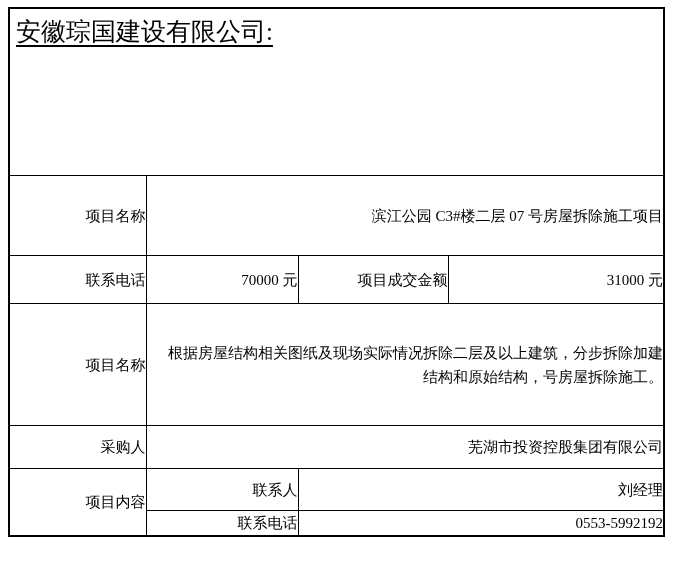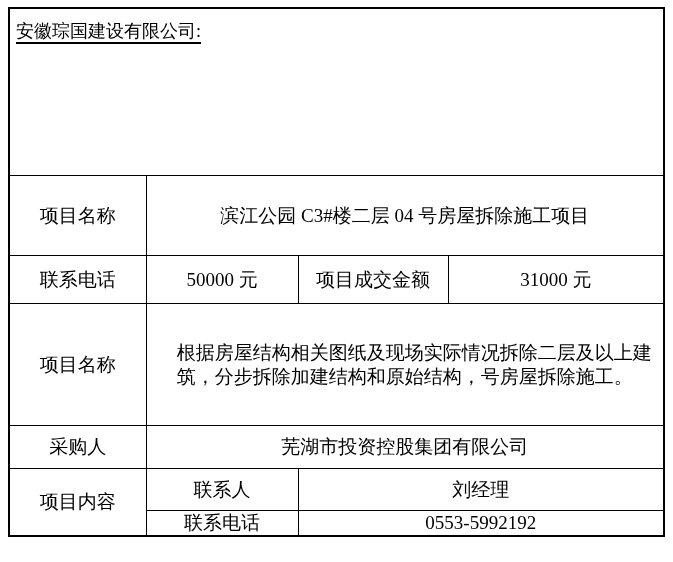--- a/index.html
+++ b/index.html
@@ -19,21 +19,21 @@
     height: 544px;
     box-sizing: border-box;
   }
   
   .notice {
     box-sizing: border-box;
     border: 2px solid #000;
     border-bottom: none;
     height: 168px;
     padding: 3px 8px 0 6px;
-    font-size: 18px;
+    font-size: 25px;
     line-height: 39px;
     overflow: hidden;
   }
   .notice p {
     margin: 0;
     text-align: justify;
     text-indent: 2.1em;
   }
   .u {
     text-decoration: underline;
@@ -44,22 +44,22 @@
 
   table.award {
     border-collapse: collapse;
     table-layout: fixed;
     width: 657px;
     border: 2px solid #000;
     border-top: none;
   }
   table.award td {
     border: 1.5px solid #000;
-    font-size: 19px;
-    text-align: center;
+    font-size: 15px;
+    text-align: right;
     vertical-align: middle;
     padding: 0;
     overflow: hidden;
     line-height: 24px;
   }
   td.cell-left {
     text-align: left;
     padding-left: 8px;
   }
   td.cell-content {
@@ -86,25 +86,25 @@
   <table class="award">
     <colgroup>
       <col style="width:137px">
       <col style="width:152px">
       <col style="width:150px">
       <col>
     </colgroup>
     <tbody>
       <tr class="row-name">
         <td>项目名称</td>
-        <td colspan="3" class="cell-left">滨江公园 C3#楼二层 04 号房屋拆除施工项目</td>
+        <td colspan="3" class="cell-left">滨江公园 C3#楼二层 07 号房屋拆除施工项目</td>
       </tr>
       <tr class="row-budget">
         <td>联系电话</td>
-        <td>50000 元</td>
+        <td>70000 元</td>
         <td>项目成交金额</td>
         <td>31000 元</td>
       </tr>
       <tr class="row-content">
         <td>项目名称</td>
         <td colspan="3" class="cell-content">根据房屋结构相关图纸及现场实际情况拆除二层及以上建筑，分步拆除加建结构和原始结构，号房屋拆除施工。</td>
       </tr>
       <tr class="row-buyer">
         <td>采购人</td>
         <td colspan="3">芜湖市投资控股集团有限公司</td>

